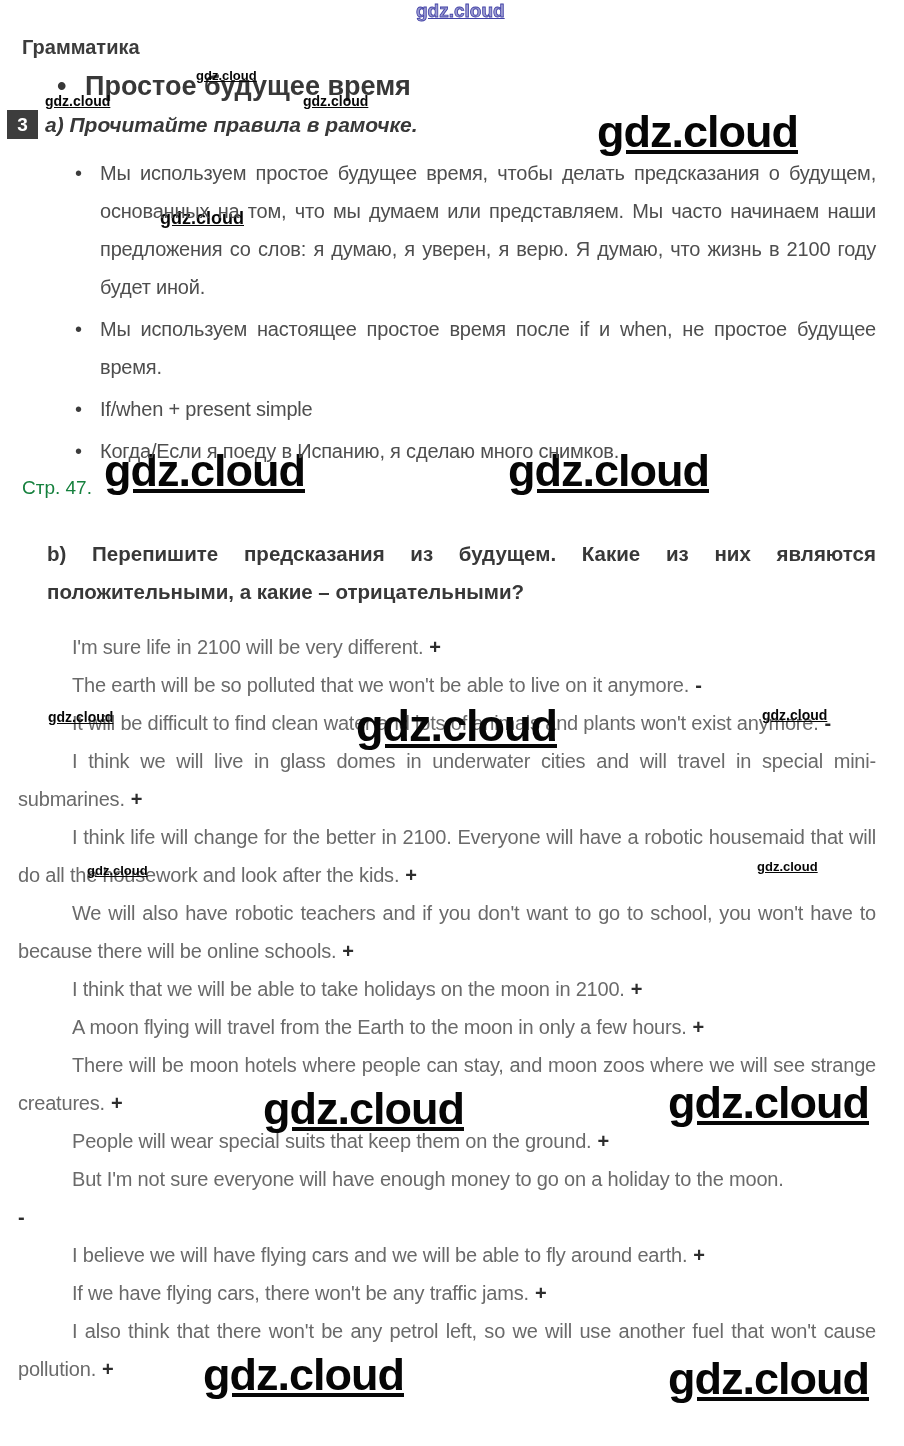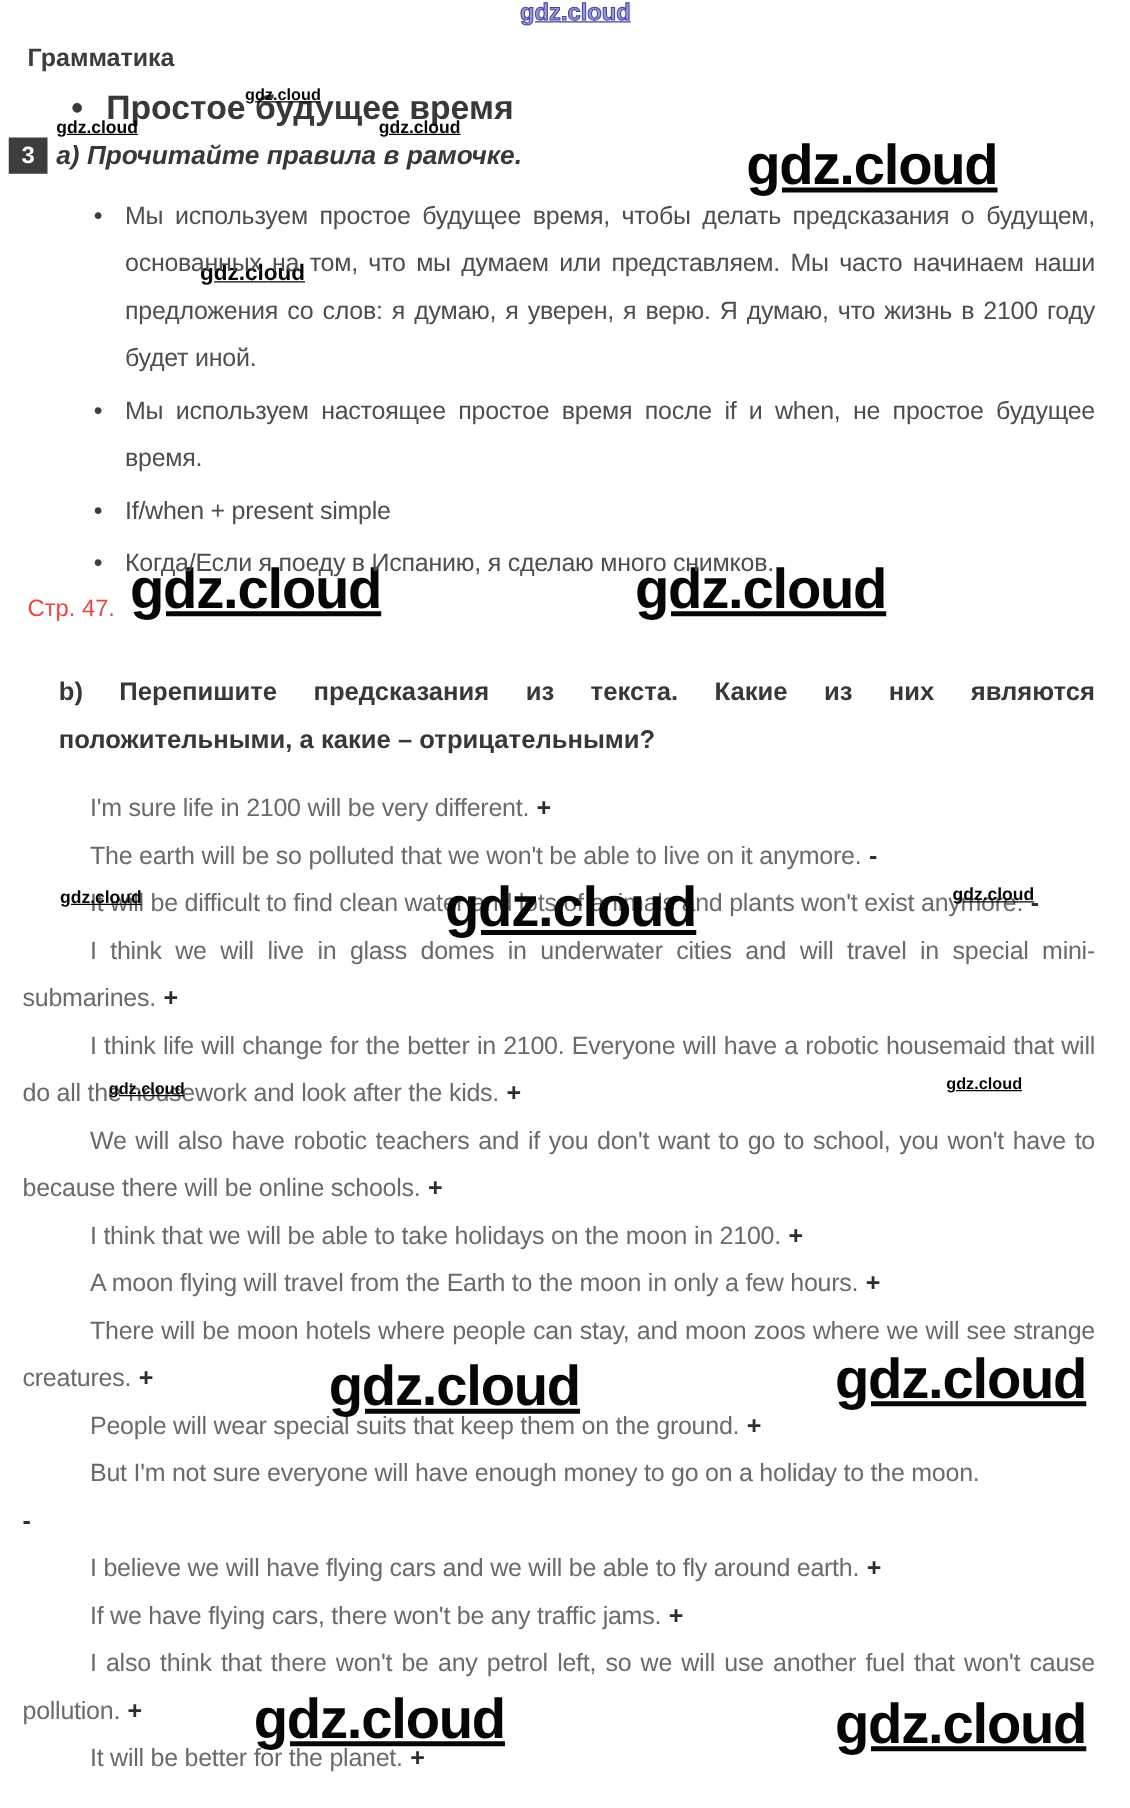--- a/index.html
+++ b/index.html
@@ -30,21 +30,21 @@
     flex:0 0 auto;
   }
   .task-a{margin-left:7px;font-size:21px;font-weight:700;color:#383838;font-style:italic;}
   
   .rules{margin:15px 28px 0 75px;padding:0;list-style:none;}
   .rules li{
     position:relative;padding-left:25px;margin:0 0 4px 0;
     font-size:20px;line-height:38px;text-align:justify;color:#4e4e4e;letter-spacing:-0.2px;
   }
   .li-bullet{position:absolute;left:0;top:0;color:#3c3c3c;}
-  .page-ref{margin:7px 0 0 22px;font-size:19px;color:#ef4444;line-height:22px;}
+  .page-ref{margin:7px 0 0 22px;font-size:19px;color:#15803d;line-height:22px;}
   
   .task-b{margin:36px 28px 0 47px;font-size:20.5px;font-weight:700;color:#383838;line-height:38px;}
   .task-b .l1{text-align:justify;text-align-last:justify;}
   .task-b .l2{text-align:left;}
   
   .sentences{margin:17px 28px 0 18px;}
   .sent{
     margin:0;text-indent:54px;text-align:justify;
     font-size:20px;line-height:38px;color:#6a6a6a;letter-spacing:-0.2px;
   }
@@ -86,33 +86,32 @@
 <ul class="rules">
   <li><span class="li-bullet">•</span><span>Мы используем простое будущее время, чтобы делать предсказания о будущем, основанных на том, что мы думаем или представляем. Мы часто начинаем наши предложения со слов: я думаю, я уверен, я верю. Я думаю, что жизнь в 2100 году будет иной.</span></li>
   <li><span class="li-bullet">•</span><span>Мы используем настоящее простое время после if и when, не простое будущее время.</span></li>
   <li><span class="li-bullet">•</span><span>If/when + present simple</span></li>
   <li><span class="li-bullet">•</span><span>Когда/Если я поеду в Испанию, я сделаю много снимков.</span></li>
 </ul>
 
 <div class="page-ref">Стр. 47.</div>
 
 <div class="task-b">
-  <div class="l1">b) Перепишите предсказания из текста. Какие из них являются</div>
+  <div class="l1">b) Перепишите предсказания из будущем. Какие из них являются</div>
   <div class="l2">положительными, а какие – отрицательными?</div>
 </div>
 
 <div class="sentences">
   <p class="sent"><span>I'm sure life in 2100 will be very different.</span><span class="mark">+</span></p>
   <p class="sent"><span>The earth will be so polluted that we won't be able to live on it anymore.</span><span class="mark">-</span></p>
   <p class="sent"><span>It will be difficult to find clean water and lots of animals and plants won't exist anymore.</span><span class="mark">-</span></p>
   <p class="sent"><span>I think we will live in glass domes in underwater cities and will travel in special mini-submarines.</span><span class="mark">+</span></p>
   <p class="sent"><span>I think life will change for the better in 2100. Everyone will have a robotic housemaid that will do all the housework and look after the kids.</span><span class="mark">+</span></p>
   <p class="sent"><span>We will also have robotic teachers and if you don't want to go to school, you won't have to because there will be online schools.</span><span class="mark">+</span></p>
   <p class="sent"><span>I think that we will be able to take holidays on the moon in 2100.</span><span class="mark">+</span></p>
   <p class="sent"><span>A moon flying will travel from the Earth to the moon in only a few hours.</span><span class="mark">+</span></p>
   <p class="sent"><span>There will be moon hotels where people can stay, and moon zoos where we will see strange creatures.</span><span class="mark">+</span></p>
   <p class="sent"><span>People will wear special suits that keep them on the ground.</span><span class="mark">+</span></p>
   <p class="sent break-mark"><span>But I'm not sure everyone will have enough money to go on a holiday to the moon.</span><span class="mark">-</span></p>
   <p class="sent"><span>I believe we will have flying cars and we will be able to fly around earth.</span><span class="mark">+</span></p>
   <p class="sent"><span>If we have flying cars, there won't be any traffic jams.</span><span class="mark">+</span></p>
   <p class="sent"><span>I also think that there won't be any petrol left, so we will use another fuel that won't cause pollution.</span><span class="mark">+</span></p>
-  <p class="sent"><span>It will be better for the planet.</span><span class="mark">+</span></p>
 </div>
 
 </body></html>

